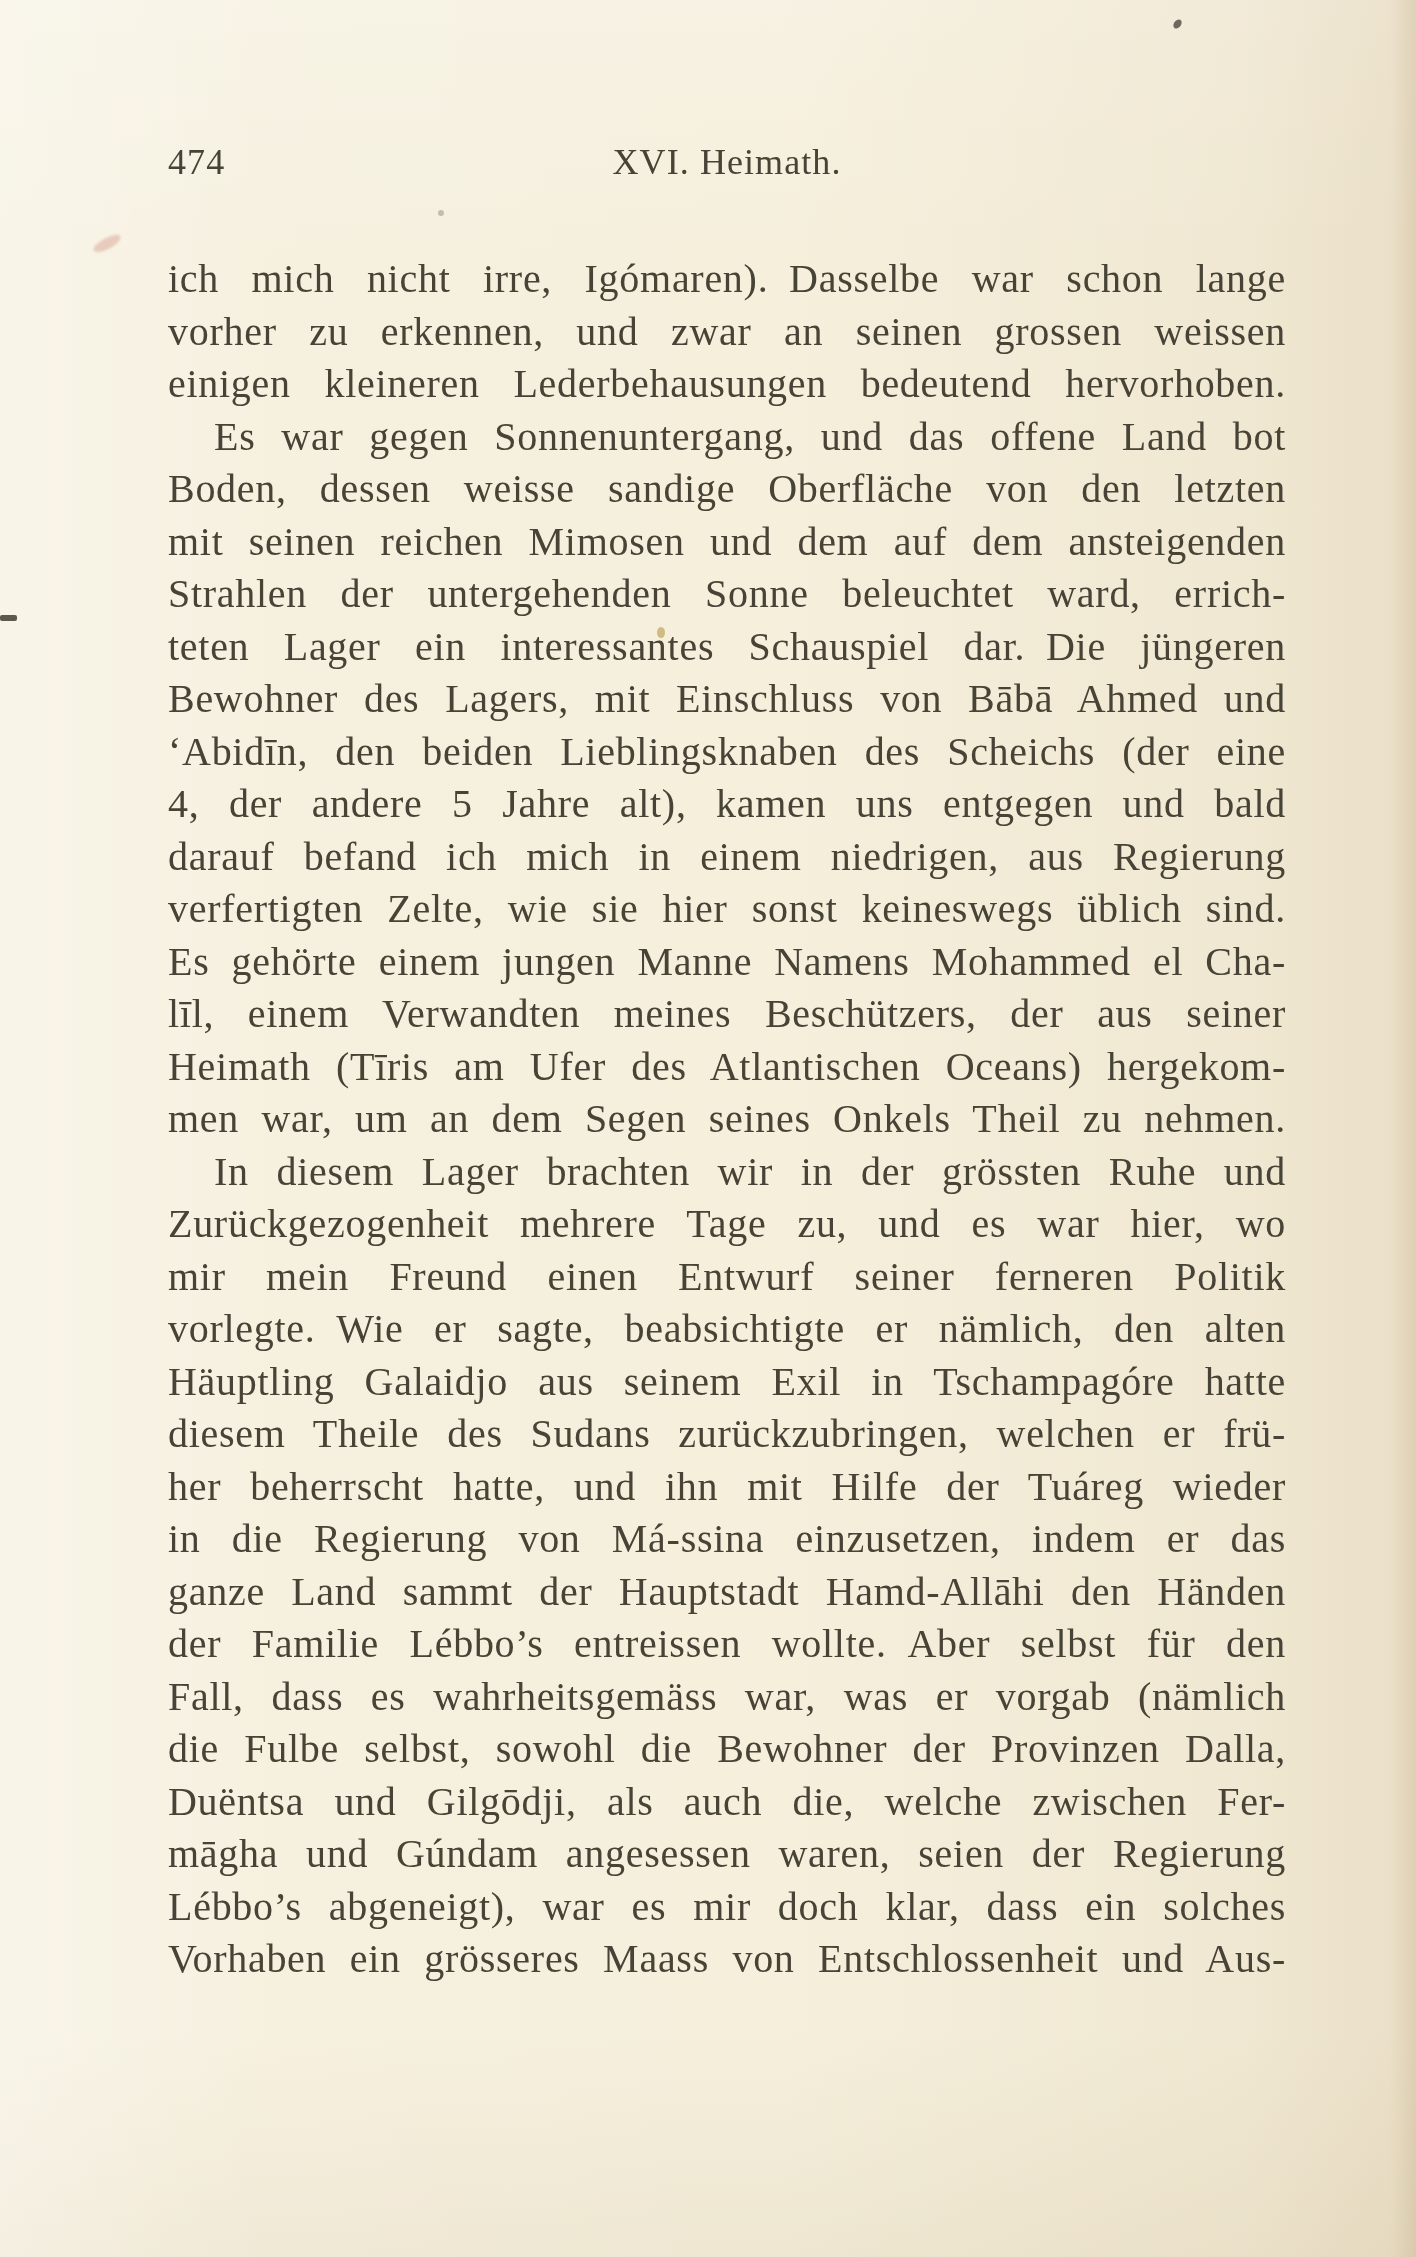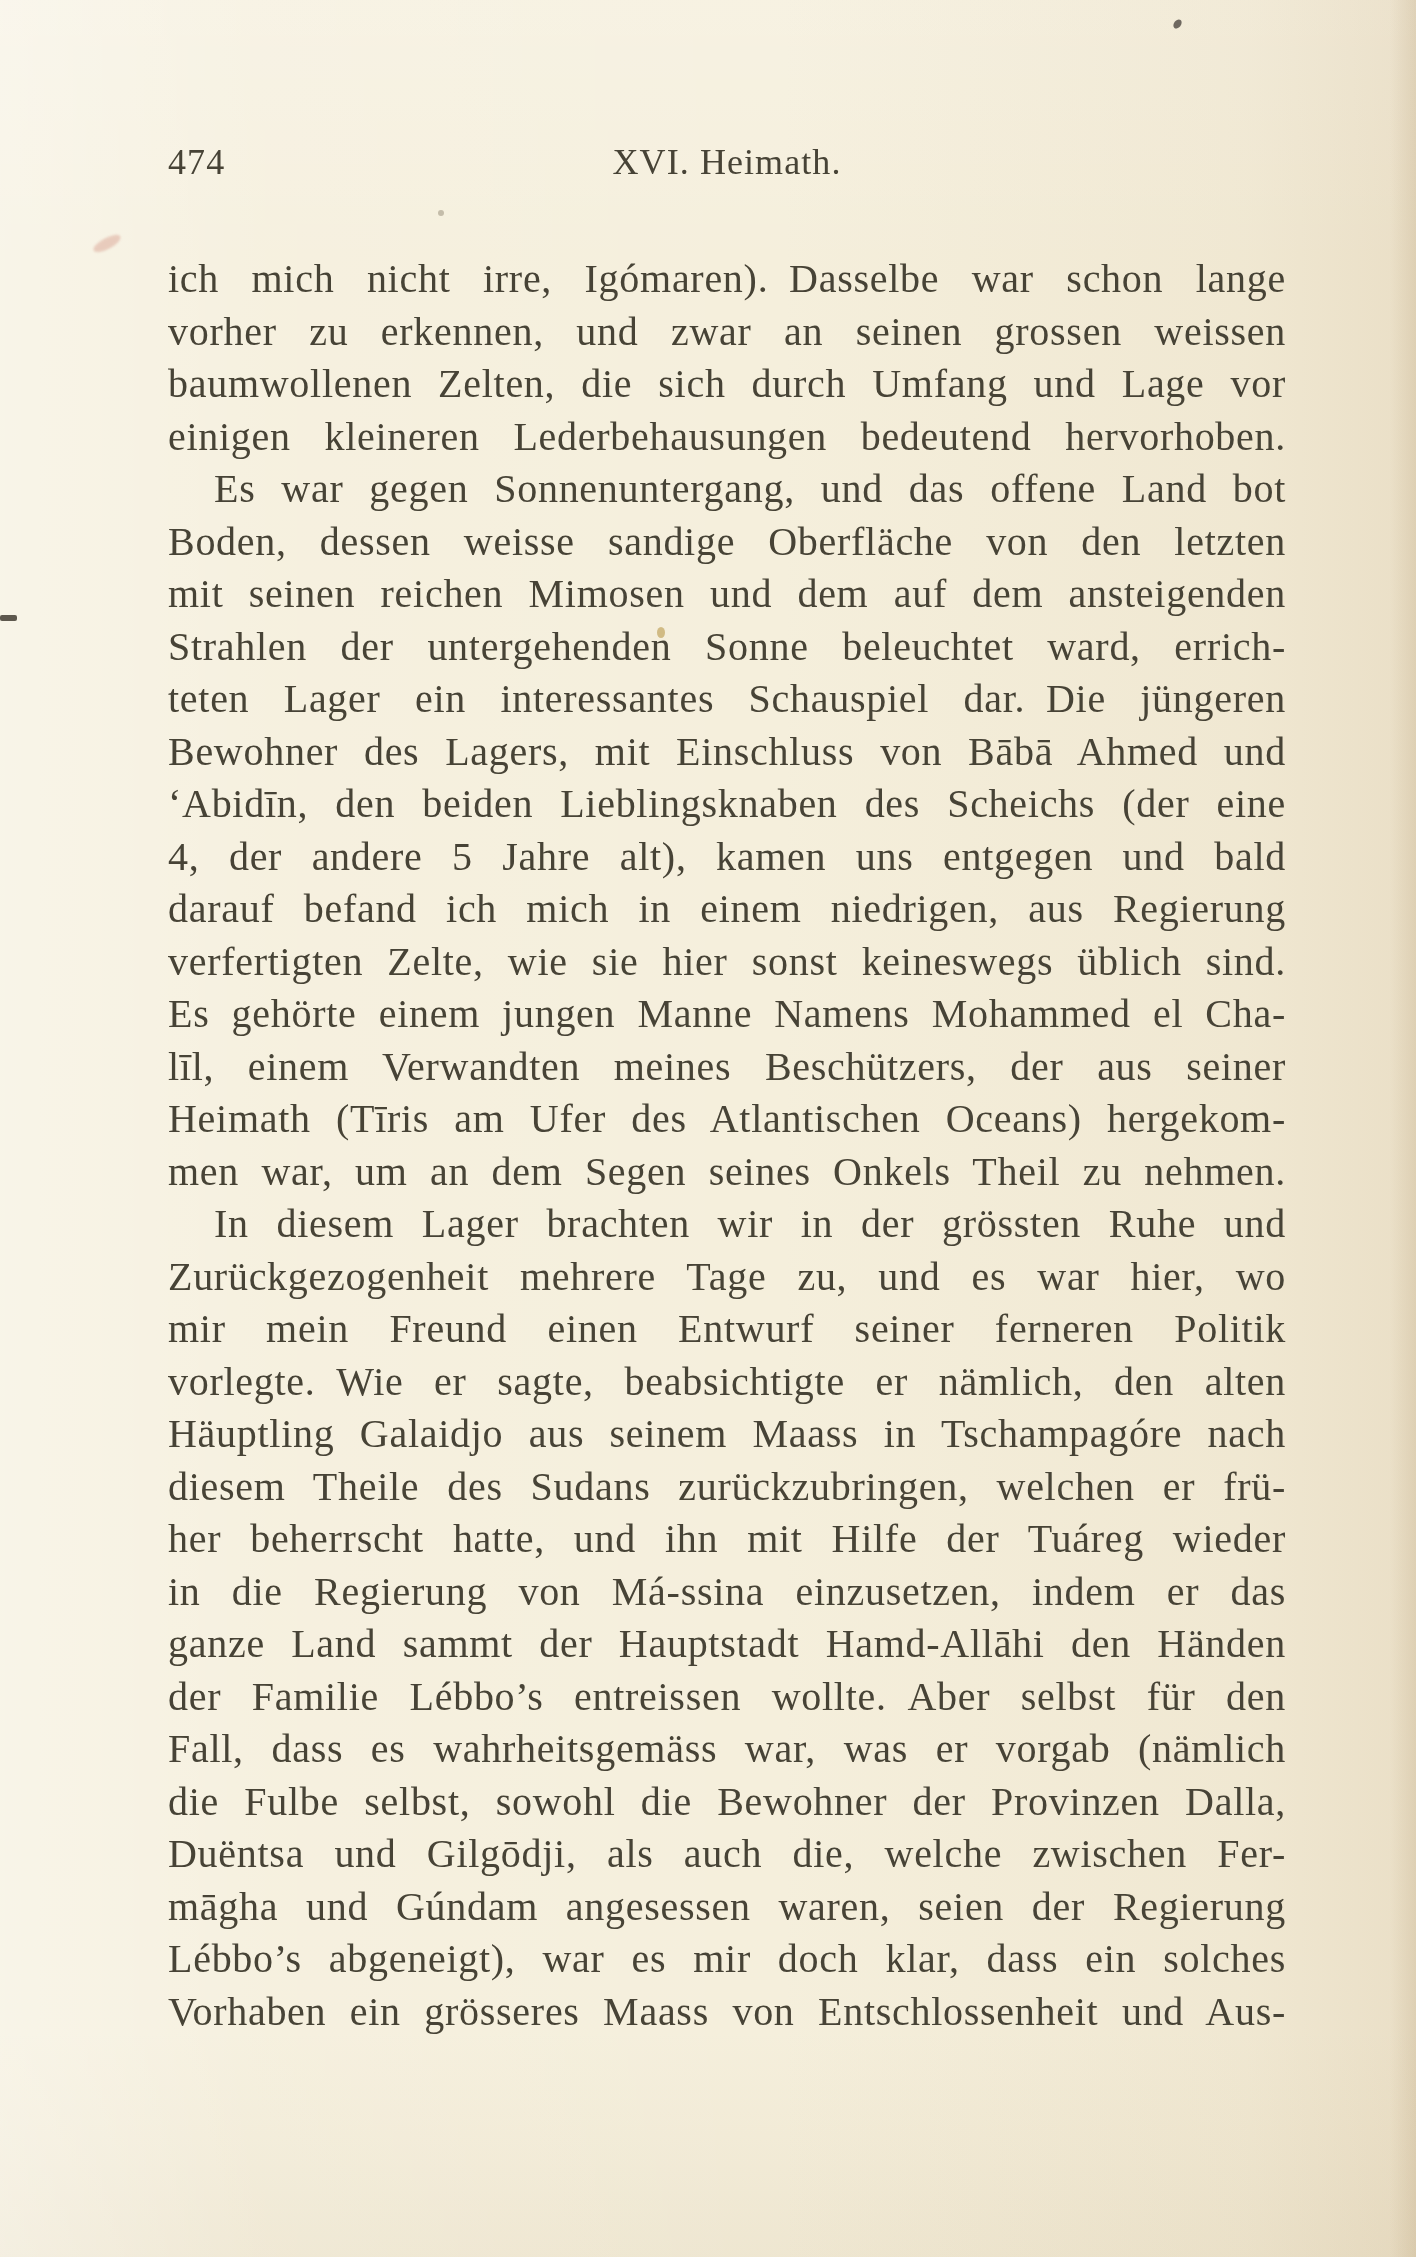--- a/index.html
+++ b/index.html
@@ -92,41 +92,40 @@
 <div class="page">
 
   <header class="running-head">
     <span class="page-number">474</span>
     <span class="chapter-title">XVI. Heimath.</span>
   </header>
 
   <main class="text-block">
     <div class="line">ich mich nicht irre, Igómaren). Dasselbe war schon lange</div>
     <div class="line">vorher zu erkennen, und zwar an seinen grossen weissen</div>
-    <div class="line">baumwollenen Zelten, die sich durch Umfang und Lage vor</div>
     <div class="line">einigen kleineren Lederbehausungen bedeutend hervorhoben.</div>
     <div class="line indent">Es war gegen Sonnenuntergang, und das offene Land bot</div>
     <div class="line">Boden, dessen weisse sandige Oberfläche von den letzten</div>
     <div class="line">mit seinen reichen Mimosen und dem auf dem ansteigenden</div>
     <div class="line">Strahlen der untergehenden Sonne beleuchtet ward, errich-</div>
     <div class="line">teten Lager ein interessantes Schauspiel dar. Die jüngeren</div>
     <div class="line">Bewohner des Lagers, mit Einschluss von Bābā Ahmed und</div>
     <div class="line">‘Abidīn, den beiden Lieblingsknaben des Scheichs (der eine</div>
     <div class="line">4, der andere 5 Jahre alt), kamen uns entgegen und bald</div>
     <div class="line">darauf befand ich mich in einem niedrigen, aus Regierung</div>
     <div class="line">verfertigten Zelte, wie sie hier sonst keineswegs üblich sind.</div>
     <div class="line">Es gehörte einem jungen Manne Namens Mohammed el Cha-</div>
     <div class="line">līl, einem Verwandten meines Beschützers, der aus seiner</div>
     <div class="line">Heimath (Tīris am Ufer des Atlantischen Oceans) hergekom-</div>
     <div class="line">men war, um an dem Segen seines Onkels Theil zu nehmen.</div>
     <div class="line indent">In diesem Lager brachten wir in der grössten Ruhe und</div>
     <div class="line">Zurückgezogenheit mehrere Tage zu, und es war hier, wo</div>
     <div class="line">mir mein Freund einen Entwurf seiner ferneren Politik</div>
     <div class="line">vorlegte. Wie er sagte, beabsichtigte er nämlich, den alten</div>
-    <div class="line">Häuptling Galaidjo aus seinem Maass in Tschampagóre nach</div>
+    <div class="line">Häuptling Galaidjo aus seinem Exil in Tschampagóre hatte</div>
     <div class="line">diesem Theile des Sudans zurückzubringen, welchen er frü-</div>
     <div class="line">her beherrscht hatte, und ihn mit Hilfe der Tuáreg wieder</div>
     <div class="line">in die Regierung von Má-ssina einzusetzen, indem er das</div>
     <div class="line">ganze Land sammt der Hauptstadt Hamd-Allāhi den Händen</div>
     <div class="line">der Familie Lébbo’s entreissen wollte. Aber selbst für den</div>
     <div class="line">Fall, dass es wahrheitsgemäss war, was er vorgab (nämlich</div>
     <div class="line">die Fulbe selbst, sowohl die Bewohner der Provinzen Dalla,</div>
     <div class="line">Duëntsa und Gilgōdji, als auch die, welche zwischen Fer-</div>
     <div class="line">māgha und Gúndam angesessen waren, seien der Regierung</div>
     <div class="line">Lébbo’s abgeneigt), war es mir doch klar, dass ein solches</div>

